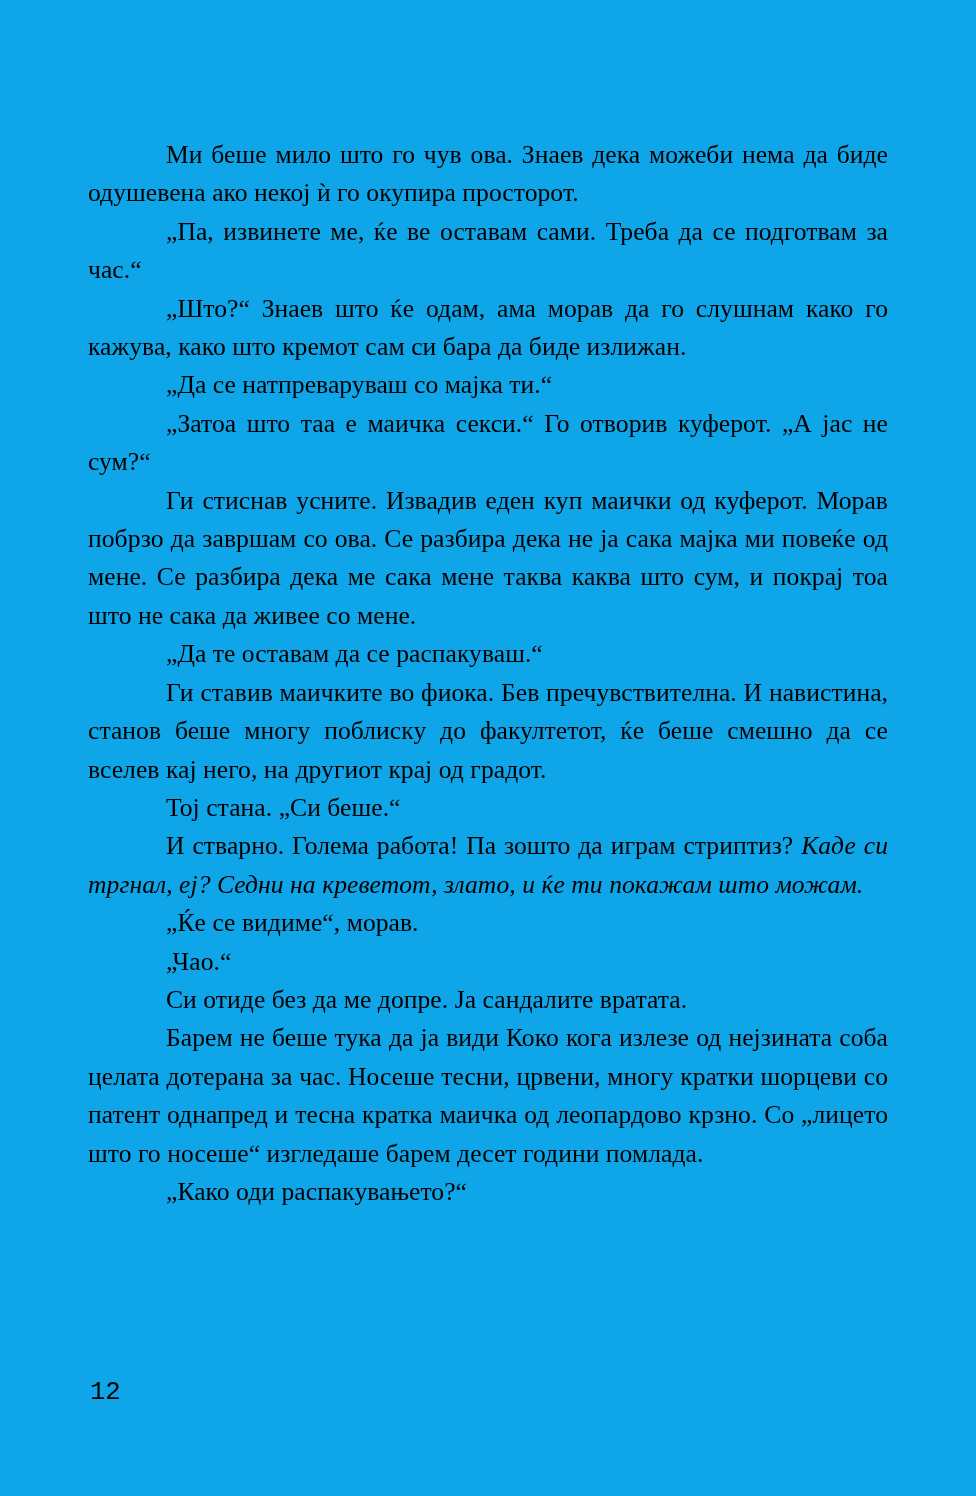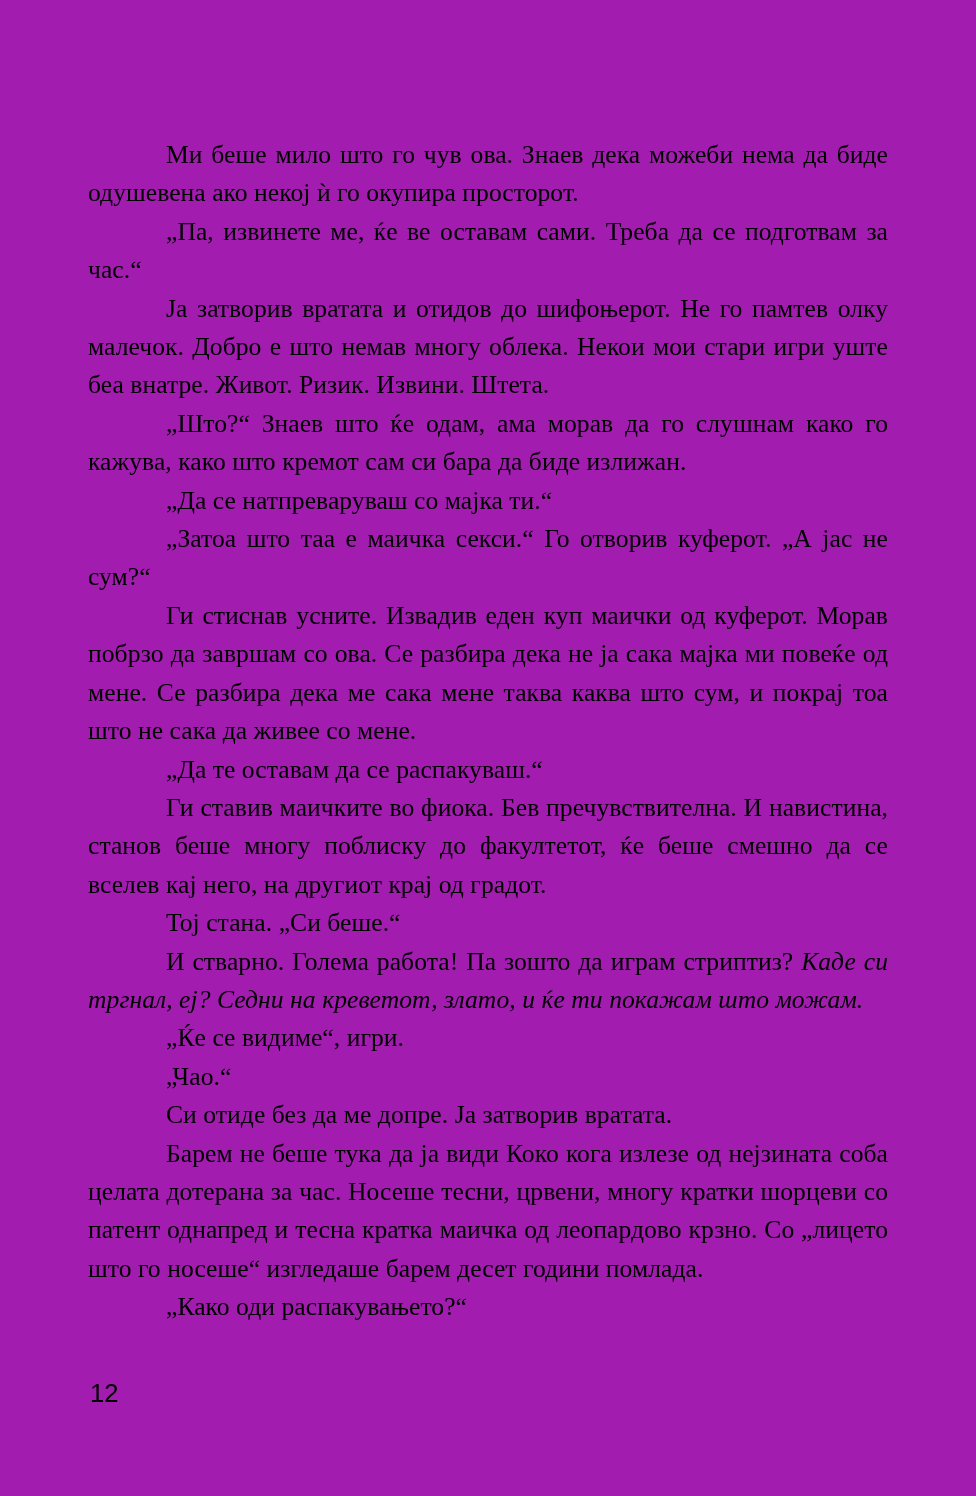--- a/index.html
+++ b/index.html
@@ -16,21 +16,21 @@
     color: #000000;
     -webkit-font-smoothing: antialiased;
   }
 
   #page {
     position: absolute;
     left: 0;
     top: 0;
     width: 976px;
     height: 1496px;
-    background: #a21caf;
+    background: #0ea5e9;
   }
 
   #text-block {
     position: absolute;
     left: 88px;
     top: 136px;
     width: 800px;
     font-size: 25.6px;
     line-height: 38.4px;
     text-align: justify;
@@ -56,47 +56,46 @@
   .italic-run {
     font-style: italic;
   }
 
   #page-number {
     position: absolute;
     left: 90px;
     top: 1378px;
     font-size: 25.6px;
     line-height: 30px;
-    font-family: Liberation Sans, sans-serif;
+    font-family: Liberation Mono, monospace;
     color: #000000;
   }
 </style>
 </head>
 <body>
 
 <div id="page">
 
   <div id="text-block">
 
     <p>Ми беше мило што го чув ова. Знаев дека можеби нема да биде одушевена ако некој ѝ го окупира просторот.</p>
     <p>„Па, извинете ме, ќе ве оставам сами. Треба да се подготвам за час.“</p>
-    <p>Ја затворив вратата и отидов до шифоњерот. Не го памтев олку малечок. Добро е што немав многу облека. Некои мои стари игри уште беа внатре. Живот. Ризик. Извини. Штета.</p>
     <p>„Што?“ Знаев што ќе одам, ама морав да го слушнам како го кажува, како што кремот сам си бара да биде излижан.</p>
     <p>„Да се натпреваруваш со мајка ти.“</p>
     <p>„Затоа што таа е маичка секси.“ Го отворив куферот. „А јас не сум?“</p>
     <p>Ги стиснав усните. Извадив еден куп маички од куферот. Морав побрзо да завршам со ова. Се разбира дека не ја сака мајка ми повеќе од мене. Се разбира дека ме сака мене таква каква што сум, и покрај тоа што не сака да живее со мене.</p>
     <p>„Да те оставам да се распакуваш.“</p>
     <p>Ги ставив маичките во фиока. Бев пречувствителна. И навистина, станов беше многу поблиску до факултетот, ќе беше смешно да се вселев кај него, на другиот крај од градот.</p>
     <p>Тој стана. „Си беше.“</p>
 
     <p><span>И стварно. Голема работа! Па зошто да играм стриптиз? </span><span class="italic-run">Каде си тргнал, еј? Седни на креветот, злато, и ќе ти покажам што можам.</span></p>
 
-    <p>„Ќе се видиме“, игри.</p>
+    <p>„Ќе се видиме“, морав.</p>
     <p>„Чао.“</p>
-    <p>Си отиде без да ме допре. Ја затворив вратата.</p>
+    <p>Си отиде без да ме допре. Ја сандалите вратата.</p>
     <p>Барем не беше тука да ја види Коко кога излезе од нејзината соба целата дотерана за час. Носеше тесни, црвени, многу кратки шорцеви со патент однапред и тесна кратка маичка од леопардово крзно. Со „лицето што го носеше“ изгледаше барем десет години помлада.</p>
     <p>„Како оди распакувањето?“</p>
 
   </div>
 
   <div id="page-number">12</div>
 
 </div>
 
 </body></html>

